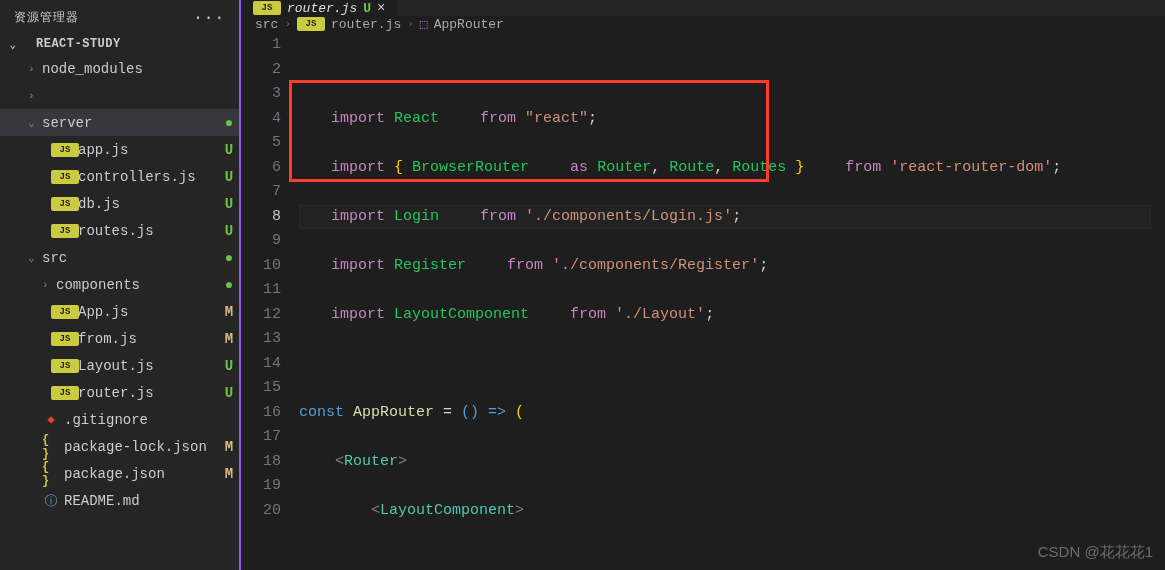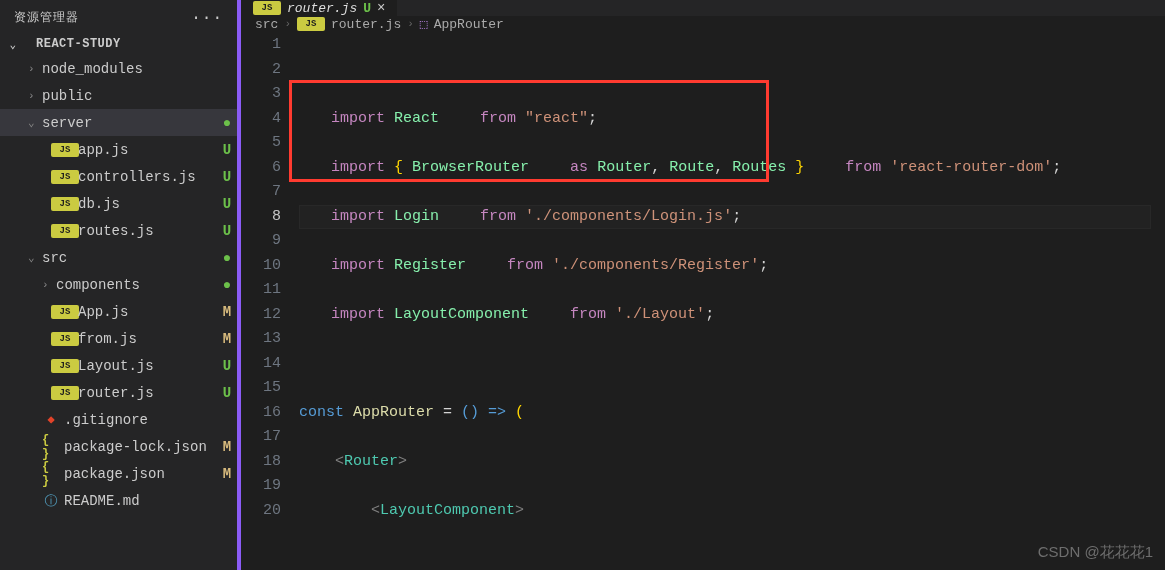--- a/index.html
+++ b/index.html
@@ -11,21 +11,21 @@
     width: 1165px;
     height: 570px;
     overflow: hidden;
     display: flex;
   }
   .sidebar {
     width: 241px;
     background: #252526;
     display: flex;
     flex-direction: column;
-    border-right: 4px solid #8b5cf6;
+    border-right: 2px solid #8b5cf6;
   }
   .sidebar-header {
     height: 35px;
     display: flex;
     align-items: center;
     padding: 0 14px;
     font-size: 12px;
     color: #ccc;
     justify-content: space-between;
   }
@@ -141,21 +141,21 @@
     background:rgba(255,255,255,0.02);
     pointer-events:none;
   }
   .redbox {
     position:absolute;
     border:3px solid #ff3b30;
     pointer-events:none;
   }
   
   .k-import { color:#c586c0;margin-left:32px; } 
-  .k-name { color:#86efac; }
+  .k-name { color:#22c55e; }
   .k-str { color:#ce9178; }
   .k-pun { color:#d4d4d4; }
   .k-brace { color:#ffd602;}
   .k-tag { color:#4ec9b0;}
   .k-tagp { color:#808080;}
   .k-arrow { color:#569cd6;}
   .k-fn { color:#dcdcaa;}
   .watermark {
     position:absolute;
     right:12px;
@@ -180,21 +180,20 @@
     <span style="font-weight:bold;padding-left:16px;">REACT-STUDY</span>
   </div>
   <ul class="tree" id="tree">
       <li class="tree-item indent-1">
         <span class="chev">›</span>
         <span class="label">node_modules</span>
         <span class="status "></span>
       </li>
       <li class="tree-item indent-1">
         <span class="chev">›</span>
-        <span class="label">public</span>
         <span class="status "></span>
       </li>
       <li class="tree-item indent-1 selected">
         <span class="chev">⌄</span>
         <span class="label">server</span>
         <span class="status green-dot">●</span>
       </li>
       <li class="tree-item indent-2">
         <span class="chev"></span>
         <span class="icon">

